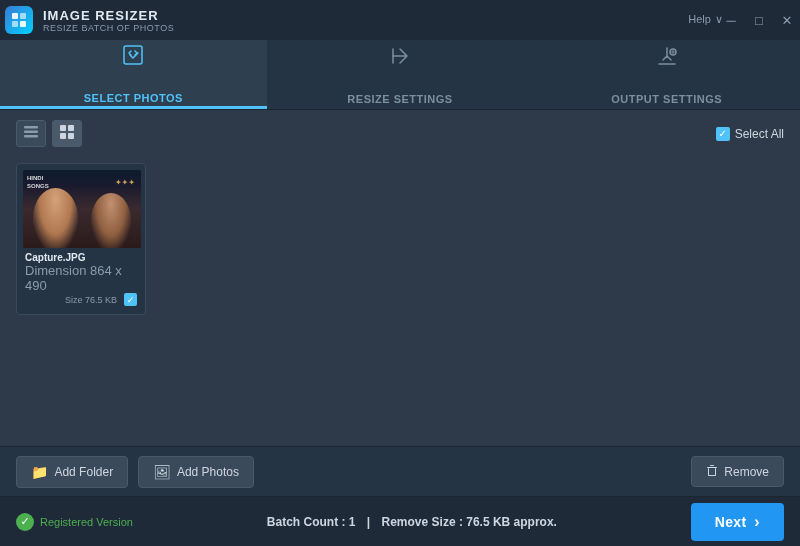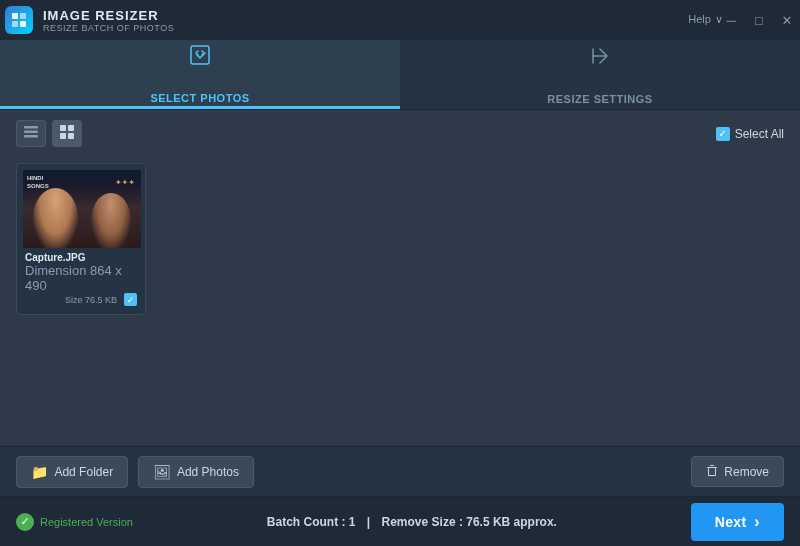--- a/index.html
+++ b/index.html
@@ -373,20 +373,31 @@
     <span>SELECT PHOTOS</span>
   </div>
   <div class="tab">
     <span class="tab-icon">
       <svg width="24" height="24" viewBox="0 0 24 24" fill="none">
         <path d="M5 12h14M12 5l7 7-7 7" stroke="#7a8fa0" stroke-width="1.5" stroke-linecap="round" stroke-linejoin="round"></path>
         <path d="M5 5v14" stroke="#7a8fa0" stroke-width="1.5" stroke-linecap="round"></path>
       </svg>
     </span>
     <span>RESIZE SETTINGS</span>
+  </div>
+  <div class="tab">
+    <span class="tab-icon">
+      <svg width="24" height="24" viewBox="0 0 24 24" fill="none">
+        <path d="M12 4v8M12 12l-4 4M12 12l4 4" stroke="#7a8fa0" stroke-width="1.5" stroke-linecap="round" stroke-linejoin="round"></path>
+        <path d="M4 20h16" stroke="#7a8fa0" stroke-width="1.5" stroke-linecap="round"></path>
+        <circle cx="18" cy="8" r="3" stroke="#7a8fa0" stroke-width="1.5"></circle>
+        <path d="M16.5 8h3M18 6.5v3" stroke="#7a8fa0" stroke-width="1" stroke-linecap="round"></path>
+      </svg>
+    </span>
+    <span>OUTPUT SETTINGS</span>
   </div>
 </div>
 
 <div class="main">
 
   <div class="view-toolbar">
     <div class="view-buttons">
       <button class="view-btn">
         <span>
           <svg width="14" height="14" viewBox="0 0 14 14" fill="currentColor">

